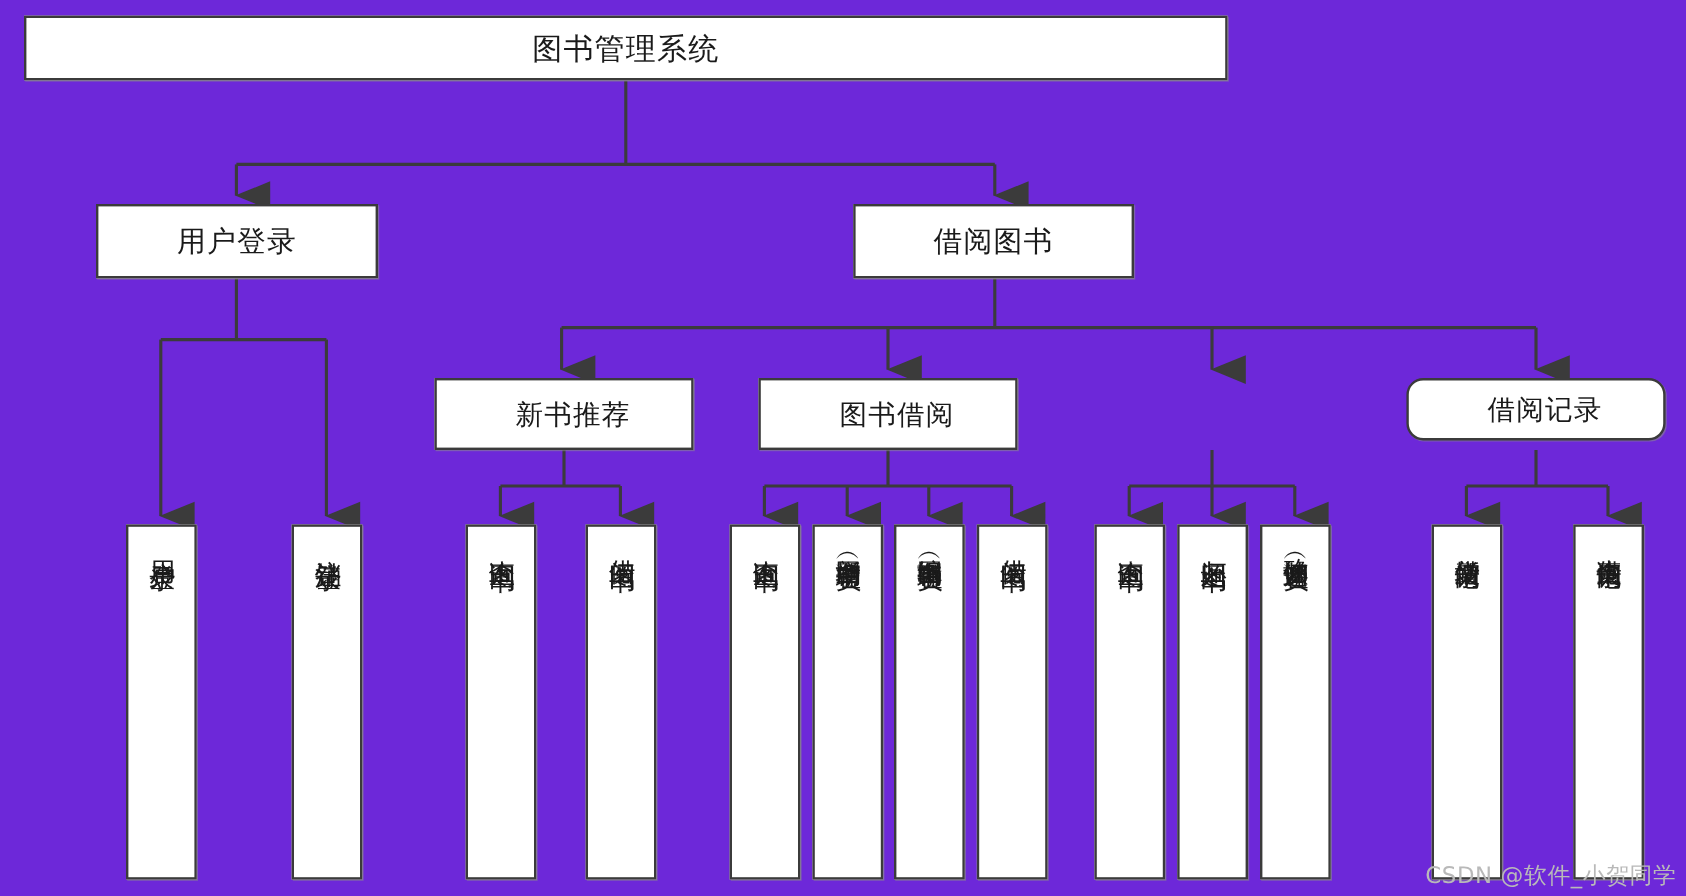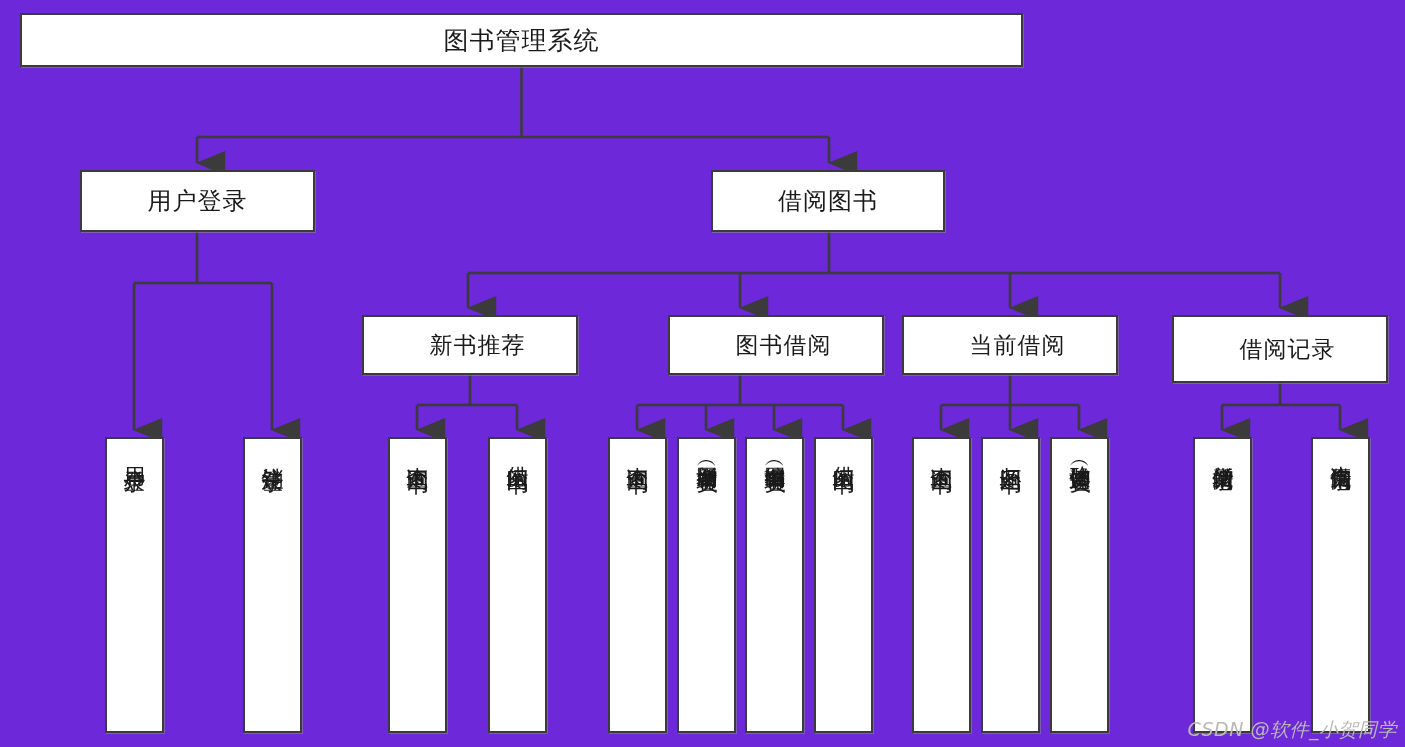--- a/index.html
+++ b/index.html
@@ -78,21 +78,20 @@
 
   
   #watermark {
     position: absolute;
     right: 8px;
     bottom: 4px;
     font-size: 19px;
     color: #b9b9b9;
     white-space: nowrap;
     letter-spacing: 0.5px;
-    font-style: italic;
   }
 </style>
 </head>
 <body>
 
 <div id="canvas">
 
   <svg id="wires" viewBox="0 0 1405 747" width="1405" height="747" xmlns="http://www.w3.org/2000/svg">
     <defs>
       <marker id="arrow" viewBox="0 0 12 12" refX="6" refY="10" markerWidth="11" markerHeight="11" orient="auto-start-reverse">
@@ -161,29 +160,26 @@
   </div>
 
   <div class="node node-l2" style="left:711px; top:170px; width:234px; height:62px;">
     <span>借阅图书</span>
   </div>
 
   <div class="node node-l3" style="left:362px; top:315px; width:216px; height:60px;">
     <span>新书推荐</span>
   </div>
 
-  <div class="node node-l3" style="left:632px; top:315px; width:216px; height:60px;margin-left:36px;">
+  <div class="node node-l3" style="left:632px; top:315px; width:216px; height:60px;">
     <span>图书借阅</span>
   </div>
 
-  <div class="node node-l3" style="left:902px; top:315px; width:216px; height:60px;">
-    <span>当前借阅</span>
-  </div>
-
-  <div class="node node-l3" style="left:1172px; top:315px; width:216px; height:68px;">
+
+  <div class="node node-l3" style="left:1172px; top:315px; width:216px; height:52px;border-radius:14px;">
     <span>借阅记录</span>
   </div>
 
   <div class="node node-leaf" style="left:105px; top:437px; width:59px; height:296px;">
     <span class="vlabel">用户登录</span>
   </div>
 
   <div class="node node-leaf" style="left:243px; top:437px; width:59px; height:296px;">
     <span class="vlabel">注销登录</span>
   </div>

